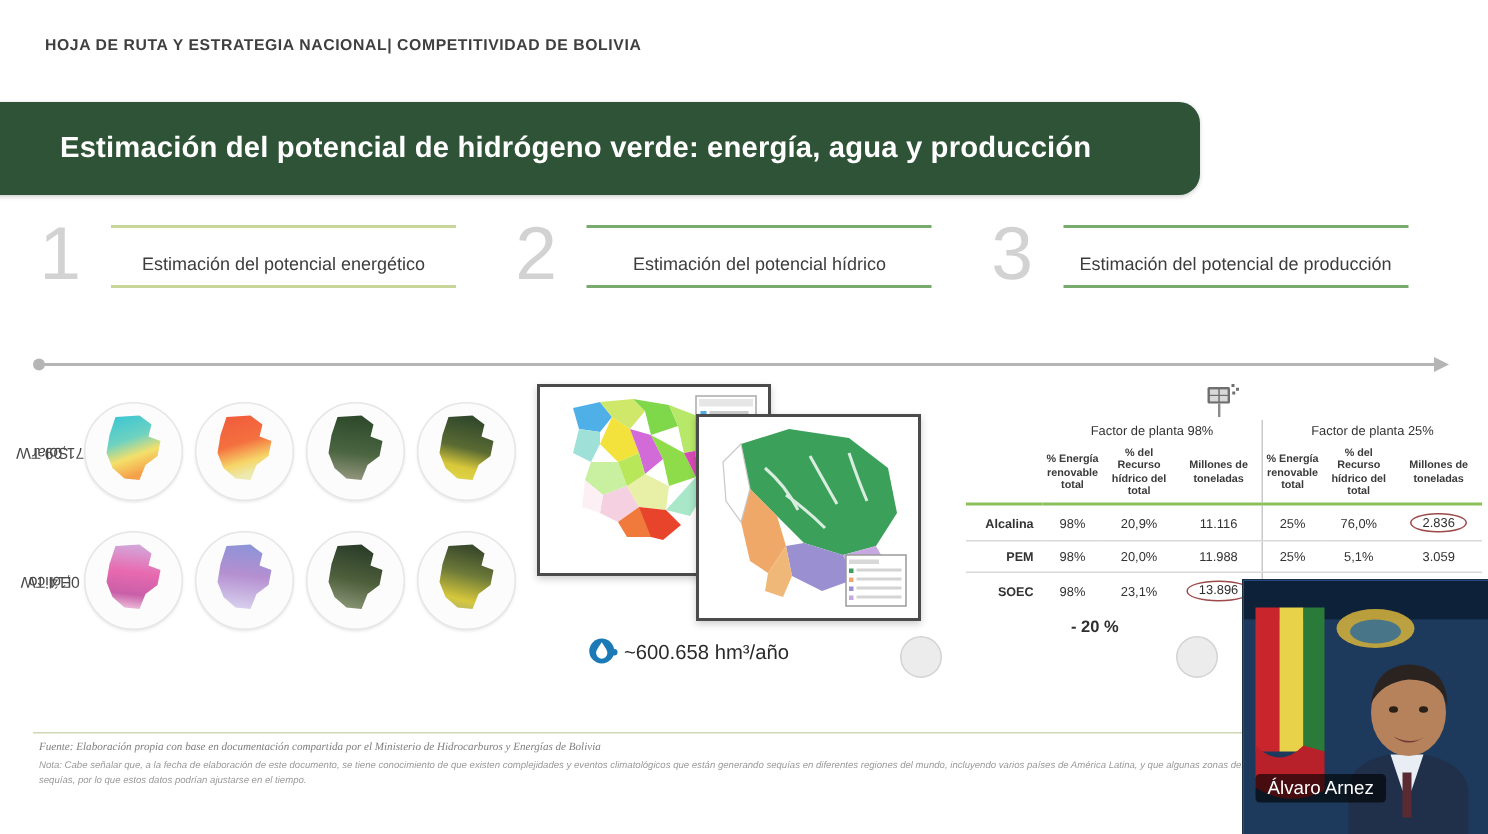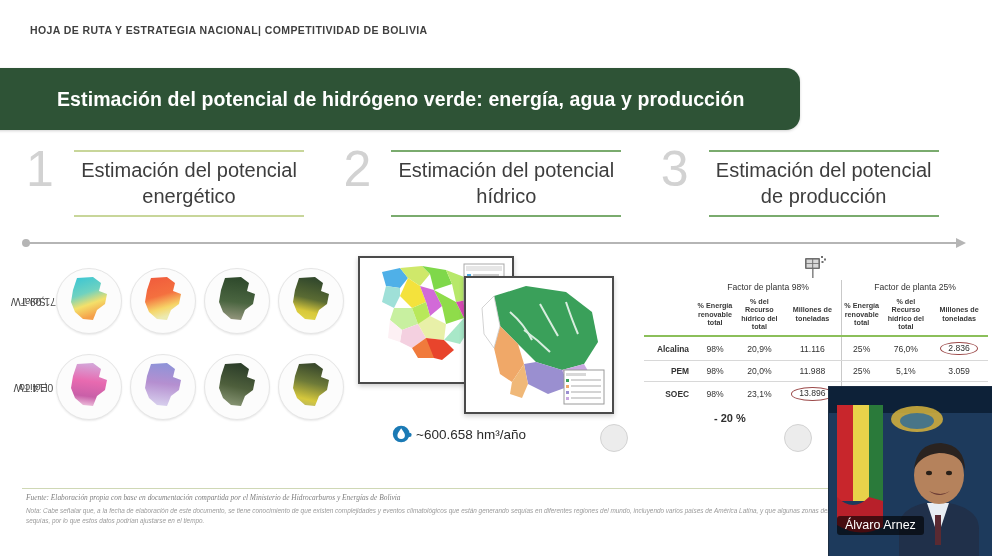--- a/index.html
+++ b/index.html
@@ -43,21 +43,21 @@
     left: -14px;
     top: 68px;
     width: 814px;
     height: 62px;
     background: #2e5336;
     border-radius: 0 14px 14px 0;
     box-shadow: 0 1px 3px rgba(0,0,0,.18);
   }
   .title-band .title-text {
     position: absolute;
-    left: 71px;
+    left: 54px;
     top: 50%;
     transform: translateY(-50%);
     color: #ffffff;
     font-size: 19.5px;
     font-weight: bold;
     letter-spacing: .1px;
     white-space: nowrap;
   }
 
   
@@ -88,25 +88,26 @@
   .step-body {
     flex: 1 1 auto;
     padding: 4px 6px 0 6px;
     max-width: 230px;
   }
   .step-rule-top, .step-rule-bot {
     height: 2px;
     width: 100%;
   }
   .step-label {
-    font-size: 20px;
+    font-size: 12px;
     line-height: 1.32;
     text-align: center;
     color: #3d3d3d;
     padding: 5px 2px 5px 2px;
+    margin-top: 12px;
   }
 
   
   .timeline {
     position: absolute;
     left: 22px;
     top: 238px;
     width: 944px;
     height: 10px;
   }

